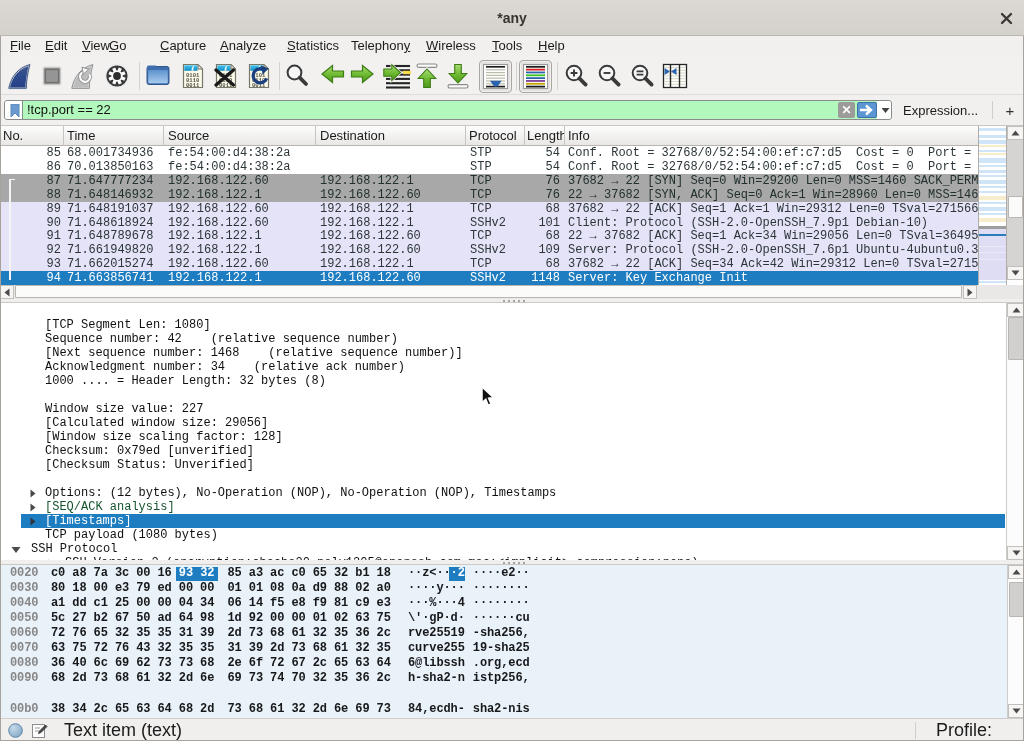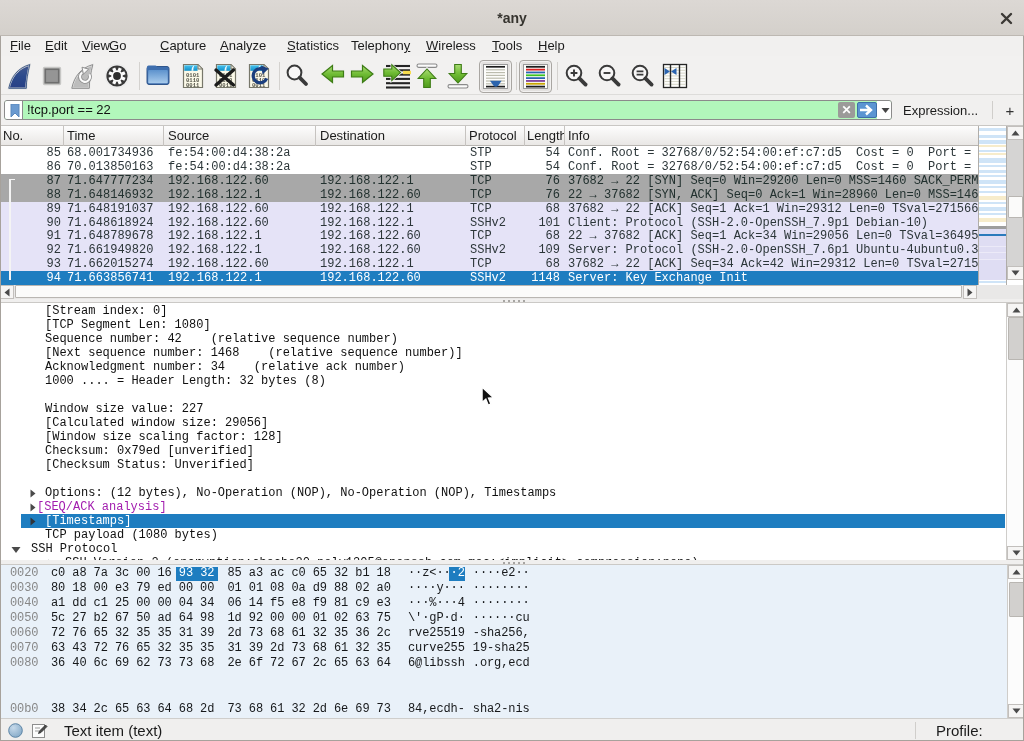--- a/index.html
+++ b/index.html
@@ -43,23 +43,23 @@
 .sb-btn{position:absolute;background:#f6f5f4;border:1px solid #c2bfbc;display:flex;align-items:center;justify-content:center;}
 #pvbar{position:absolute;left:1007px;top:0;width:17px;height:154px;background:#d5d4d3;}
 #phbar{position:absolute;left:0;top:159px;width:1024px;height:14px;background:#e9e8e7;}
 .splitter{left:0;width:1024px;background:#f0efee;border-bottom:1px solid #cbc9c6;}
 .dots{position:absolute;left:503px;width:22px;height:3px;}
 #details{left:1px;top:303px;width:1005px;height:257px;background:#fff;overflow:hidden;}
 #dvbar{left:1006px;top:303px;width:18px;height:257px;background:#fcfcfc;border-left:1px solid #cfcdca;}
 .dline{position:absolute;left:0;height:14px;line-height:14px;width:1005px;}
 #hex{left:1px;top:565px;width:1006px;height:153px;background:#e9f1f9;overflow:hidden;}
 #hvbar{left:1007px;top:565px;width:17px;height:153px;background:#fcfcfc;border-left:1px solid #cfcdca;}
-.hline{position:absolute;left:0;height:15px;line-height:15px;width:1006px;letter-spacing:-0.1px;}
+.hline{position:absolute;left:0;height:15px;line-height:15px;width:1006px;letter-spacing:-0.1px;font-weight:bold;}
 .off{color:#878787;}
-#status{left:0;top:718px;width:1024px;height:23px;background:#f0efee;border-top:1px solid #cfcecc;font-size:15px;color:#1b1b1b;}
+#status{left:0;top:718px;width:1024px;height:23px;background:#f0efee;border-top:1px solid #cfcecc;font-size:18px;color:#1b1b1b;}
 </style>
 </head>
 <body>
 <div id="win">
   <div class="abs" id="titlebar"></div>
   <div class="abs" id="title">*any</div>
   <svg class="abs" style="left:999px;top:11px" width="15" height="15" viewBox="0 0 15 15">
     <path d="M3 3 L12 12 M12 3 L3 12" stroke="#3b3935" stroke-width="2.4" stroke-linecap="round"></path>
   </svg>
   <div class="abs" id="menubar">
@@ -358,23 +358,20 @@
   <div class="abs splitter" style="top:299px;height:4px">
       <div class="dots" style="top:1px">
         <div style="position:absolute;left:0px;top:0;width:2px;height:2px;border-radius:1px;background:#8f8c88"></div>
         <div style="position:absolute;left:5px;top:0;width:2px;height:2px;border-radius:1px;background:#8f8c88"></div>
         <div style="position:absolute;left:10px;top:0;width:2px;height:2px;border-radius:1px;background:#8f8c88"></div>
         <div style="position:absolute;left:15px;top:0;width:2px;height:2px;border-radius:1px;background:#8f8c88"></div>
         <div style="position:absolute;left:20px;top:0;width:2px;height:2px;border-radius:1px;background:#8f8c88"></div>
       </div>
     </div>
   <div class="abs" id="details">
-      <div class="dline" style="top:0.5px">
-        <span class="mono" style="position:absolute;left:44px;color:#101010">[Stream index: 0]</span>
-      </div>
     <div class="dline" style="top:14.6px">
         <span class="mono" style="position:absolute;left:44px;color:#101010">[TCP Segment Len: 1080]</span>
       </div>
     <div class="dline" style="top:28.6px">
         <span class="mono" style="position:absolute;left:44px;color:#101010">Sequence number: 42    (relative sequence number)</span>
       </div>
     <div class="dline" style="top:42.7px">
         <span class="mono" style="position:absolute;left:44px;color:#101010">[Next sequence number: 1468    (relative sequence number)]</span>
       </div>
     <div class="dline" style="top:56.7px">
@@ -401,21 +398,21 @@
     <div class="dline" style="top:183.2px">
         <svg style="position:absolute;left:28px;top:3px" width="8" height="9" viewBox="0 0 8 9">
           <path d="M1.5 0.5 L6.5 4.5 L1.5 8.5 Z" fill="#4a4a4a"></path>
         </svg>
         <span class="mono" style="position:absolute;left:44px;color:#101010">Options: (12 bytes), No-Operation (NOP), No-Operation (NOP), Timestamps</span>
       </div>
     <div class="dline" style="top:197.2px">
         <svg style="position:absolute;left:28px;top:3px" width="8" height="9" viewBox="0 0 8 9">
           <path d="M1.5 0.5 L6.5 4.5 L1.5 8.5 Z" fill="#4a4a4a"></path>
         </svg>
-        <span class="mono" style="position:absolute;left:36px;color:#a21caf">[SEQ/ACK analysis]</span>
+        <span class="mono" style="position:absolute;left:44px;color:#14532d">[SEQ/ACK analysis]</span>
       </div>
     <div class="dline" style="top:211.2px">
         <div style="position:absolute;left:20px;top:0;width:984px;height:14px;background:#1e7dc0"></div>
         <svg style="position:absolute;left:28px;top:3px" width="8" height="9" viewBox="0 0 8 9">
           <path d="M1.5 0.5 L6.5 4.5 L1.5 8.5 Z" fill="#30343a"></path>
         </svg>
         <span class="mono" style="position:absolute;left:44px;color:#ffffff">[Timestamps]</span>
       </div>
     <div class="dline" style="top:225.3px">
         <span class="mono" style="position:absolute;left:44px;color:#101010">TCP payload (1080 bytes)</span>
@@ -454,22 +451,23 @@
         <div style="position:absolute;left:15px;top:0;width:2px;height:2px;border-radius:1px;background:#8f8c88"></div>
         <div style="position:absolute;left:20px;top:0;width:2px;height:2px;border-radius:1px;background:#8f8c88"></div>
       </div>
     </div>
   <div class="abs" id="hex">
       <div class="hline mono" style="top:1.0px;color:#16181a"><span class="off" style="position:absolute;left:9px">0020</span><div style="position:absolute;left:175px;top:0.5px;width:42px;height:14px;background:#1e7dc0"></div><span style="position:absolute;left:50px">c0 a8 7a 3c 00 16 <span style="color:#fff">93 32</span></span><span style="position:absolute;left:226.5px">85 a3 ac c0 65 32 b1 18</span><div style="position:absolute;left:448.3px;top:0.5px;width:15.8px;height:14px;background:#1e7dc0"></div><span style="position:absolute;left:407px">··z&lt;··<span style="color:#fff">·2</span></span><span style="position:absolute;left:471.8px">····e2··</span></div>
     <div class="hline mono" style="top:16.1px;color:#16181a"><span class="off" style="position:absolute;left:9px">0030</span><span style="position:absolute;left:50px">80 18 00 e3 79 ed 00 00</span><span style="position:absolute;left:226.5px">01 01 08 0a d9 88 02 a0</span><span style="position:absolute;left:407px">····y···</span><span style="position:absolute;left:471.8px">········</span></div>
     <div class="hline mono" style="top:31.1px;color:#16181a"><span class="off" style="position:absolute;left:9px">0040</span><span style="position:absolute;left:50px">a1 dd c1 25 00 00 04 34</span><span style="position:absolute;left:226.5px">06 14 f5 e8 f9 81 c9 e3</span><span style="position:absolute;left:407px">···%···4</span><span style="position:absolute;left:471.8px">········</span></div>
     <div class="hline mono" style="top:46.2px;color:#16181a"><span class="off" style="position:absolute;left:9px">0050</span><span style="position:absolute;left:50px">5c 27 b2 67 50 ad 64 98</span><span style="position:absolute;left:226.5px">1d 92 00 00 01 02 63 75</span><span style="position:absolute;left:407px">\'·gP·d·</span><span style="position:absolute;left:471.8px">······cu</span></div>
     <div class="hline mono" style="top:61.2px;color:#16181a"><span class="off" style="position:absolute;left:9px">0060</span><span style="position:absolute;left:50px">72 76 65 32 35 35 31 39</span><span style="position:absolute;left:226.5px">2d 73 68 61 32 35 36 2c</span><span style="position:absolute;left:407px">rve25519</span><span style="position:absolute;left:471.8px">-sha256,</span></div>
-    <div class="hline mono" style="top:76.2px;color:#16181a"><span class="off" style="position:absolute;left:9px">0070</span><span style="position:absolute;left:50px">63 43 72 76 65 32 35 35</span><span style="position:absolute;left:226.5px">31 39 2d 73 68 61 32 35</span><span style="position:absolute;left:407px">curve255</span><span style="position:absolute;left:471.8px">19-sha25</span></div>
+    <div class="hline mono" style="top:76.2px;color:#16181a"><span class="off" style="position:absolute;left:9px">0070</span><span style="position:absolute;left:50px">63 75 72 76 43 32 35 35</span><span style="position:absolute;left:226.5px">31 39 2d 73 68 61 32 35</span><span style="position:absolute;left:407px">curve255</span><span style="position:absolute;left:471.8px">19-sha25</span></div>
     <div class="hline mono" style="top:91.3px;color:#16181a"><span class="off" style="position:absolute;left:9px">0080</span><span style="position:absolute;left:50px">36 40 6c 69 62 73 73 68</span><span style="position:absolute;left:226.5px">2e 6f 72 67 2c 65 63 64</span><span style="position:absolute;left:407px">6@libssh</span><span style="position:absolute;left:471.8px">.org,ecd</span></div>
+    <div class="hline mono" style="top:106.4px;color:#16181a"><span class="off" style="position:absolute;left:9px">0090</span><span style="position:absolute;left:50px">68 2d 73 68 61 32 2d 6e</span><span style="position:absolute;left:226.5px">69 73 74 70 32 35 36 2c</span><span style="position:absolute;left:407px">h-sha2-n</span><span style="position:absolute;left:471.8px">istp256,</span></div>
     <div class="hline mono" style="top:136.5px;color:#16181a"><span class="off" style="position:absolute;left:9px">00b0</span><span style="position:absolute;left:50px">38 34 2c 65 63 64 68 2d</span><span style="position:absolute;left:226.5px">73 68 61 32 2d 6e 69 73</span><span style="position:absolute;left:407px">84,ecdh-</span><span style="position:absolute;left:471.8px">sha2-nis</span></div>
     </div>
   <div class="abs" id="hvbar">
       <div class="sb-btn" style="left:0;top:0;width:17px;height:14px">
         <svg width="9" height="6" viewBox="0 0 9 6">
           <path d="M0.5 5.5 L4.5 0.5 L8.5 5.5 Z" fill="#4a4a4a"></path>
         </svg>
       </div>
       <div style="position:absolute;left:1px;top:17px;width:15px;height:35px;background:#d2d0ce;border:1px solid #b9b6b2;border-radius:1px"></div>
       <div class="sb-btn" style="left:0;top:139px;width:17px;height:14px">

